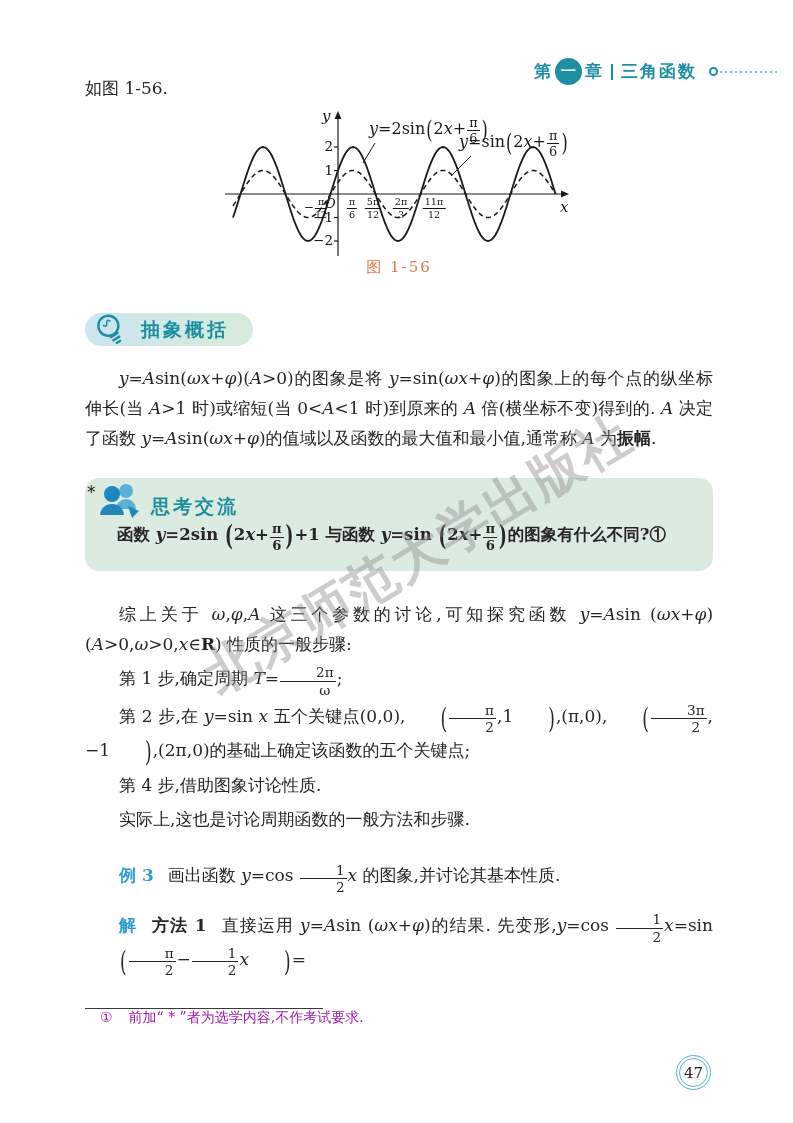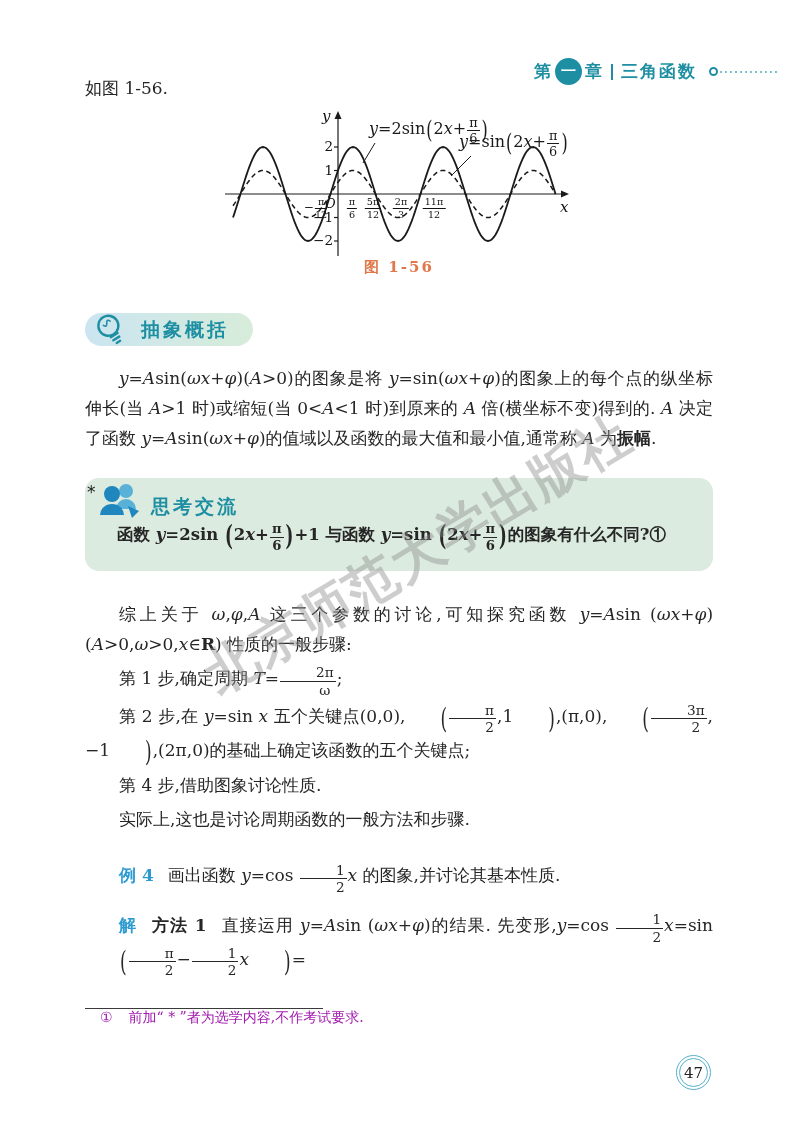--- a/index.html
+++ b/index.html
@@ -40,21 +40,21 @@
   .figure{position:relative;width:352px;height:170px;margin:10px 0 0 138px;}
   .figure svg{position:absolute;left:0;top:0;}
   .clabel{position:absolute;font-size:16px;white-space:nowrap;color:#1a1a1a;}
   .clabel .bigp{transform:scaleY(1.5);}
   .axis-lab{position:absolute;font-family:"DejaVu Serif",serif;font-style:italic;font-size:15px;color:#111;}
   .ytick{position:absolute;left:86px;width:24px;text-align:right;font-size:13.5px;color:#111;
          font-family:"DejaVu Serif",serif;line-height:14px;}
   .xtick{position:absolute;top:87px;transform:translateX(-50%);font-size:12px;color:#111;
          font-family:"DejaVu Serif",serif;white-space:nowrap;}
   .fig-caption{position:absolute;left:0;top:148px;width:100%;text-align:center;color:#e0784a;
-               font-weight:bold;font-size:15px;letter-spacing:2px;}
+               font-weight:normal;font-size:15px;letter-spacing:2px;}
 
   
   .pill{position:relative;margin-top:33px;width:168px;height:33px;border-radius:17px;
         background:linear-gradient(90deg,#cbe5f1,#d7ecd9);display:flex;align-items:center;}
   .pill svg{margin-left:4px;overflow:visible;}
   .pill-title{color:#1e8fa3;font-weight:bold;font-size:19px;letter-spacing:3px;margin-left:8px;}
   .abs-para{margin-top:17px;}
 
   .think{position:relative;margin-top:25px;background:#dcebdf;border-radius:14px;
          padding:44px 22px 18px 30px;}
@@ -189,21 +189,21 @@
       <div class="think-body">函数 <span class="mi">y</span><span class="mr">=2sin </span><span class="bigp">(</span><span class="mr">2</span><span class="mi">x</span><span class="mr">+</span><span class="frac"><span class="fn">π</span><span class="fd">6</span></span><span class="bigp">)</span><span class="mr">+1</span> 与函数 <span class="mi">y</span><span class="mr">=sin </span><span class="bigp">(</span><span class="mr">2</span><span class="mi">x</span><span class="mr">+</span><span class="frac"><span class="fn">π</span><span class="fd">6</span></span><span class="bigp">)</span>的图象有什么不同?①</div>
     </div>
 
     <p class="body-p indent p-sum">综上关于 <span class="mi">ω</span><span class="mr">,</span><span class="mi">φ</span><span class="mr">,</span><span class="mi">A</span> 这三个参数的讨论,可知探究函数 <span class="mi">y</span><span class="mr">=</span><span class="mi">A</span><span class="mr">sin (</span><span class="mi">ωx</span><span class="mr">+</span><span class="mi">φ</span><span class="mr">) (</span><span class="mi">A</span><span class="mr">&gt;0,</span><span class="mi">ω</span><span class="mr">&gt;0,</span><span class="mi">x</span><span class="mr">∈</span><span class="mb">R</span><span class="mr">)</span> 性质的一般步骤:</p>
     <p class="body-p indent p-step">第 1 步,确定周期 <span class="mi">T</span><span class="mr">=</span><span class="frac"><span class="fn">2π</span><span class="fd">ω</span></span><span class="mr">;</span></p>
     <p class="body-p indent p-step">第 2 步,在 <span class="mi">y</span><span class="mr">=sin </span><span class="mi">x</span> 五个关键点<span class="mr">(0,0),</span><span class="bigp">(</span><span class="frac"><span class="fn">π</span><span class="fd">2</span></span><span class="mr">,1</span><span class="bigp">)</span><span class="mr">,(π,0),</span><span class="bigp">(</span><span class="frac"><span class="fn">3π</span><span class="fd">2</span></span><span class="mr">,−1</span><span class="bigp">)</span><span class="mr">,(2π,0)</span>的基础上确定该函数的五个关键点;</p>
     <p class="body-p indent p-step">第 4 步,借助图象讨论性质.</p>
     <p class="body-p indent p-step">实际上,这也是讨论周期函数的一般方法和步骤.</p>
 
     <p class="body-p indent example">
-      <span class="lbl-blue">例 4</span><span class="sp2"></span><span>画出函数 <span class="mi">y</span><span class="mr">=cos </span><span class="frac"><span class="fn">1</span><span class="fd">2</span></span><span class="mi">x</span> 的图象,并讨论其基本性质.</span>
+      <span class="lbl-blue">例 3</span><span class="sp2"></span><span>画出函数 <span class="mi">y</span><span class="mr">=cos </span><span class="frac"><span class="fn">1</span><span class="fd">2</span></span><span class="mi">x</span> 的图象,并讨论其基本性质.</span>
     </p>
 
     <p class="body-p indent solution">
       <span class="lbl-blue">解</span><span class="sp2"></span><span class="lbl-bold">方法 1</span><span class="sp2"></span><span>直接运用 <span class="mi">y</span><span class="mr">=</span><span class="mi">A</span><span class="mr">sin (</span><span class="mi">ωx</span><span class="mr">+</span><span class="mi">φ</span><span class="mr">)</span>的结果. 先变形,<span class="mi">y</span><span class="mr">=cos </span><span class="frac"><span class="fn">1</span><span class="fd">2</span></span><span class="mi">x</span><span class="mr">=sin</span><span class="bigp">(</span><span class="frac"><span class="fn">π</span><span class="fd">2</span></span><span class="mr">−</span><span class="frac"><span class="fn">1</span><span class="fd">2</span></span><span class="mi">x</span><span class="bigp">)</span><span class="mr">=</span></span>
     </p>
   </div>
 
   <div class="footnote">
     <div class="fn-rule"></div>
     <div class="fn-text">

